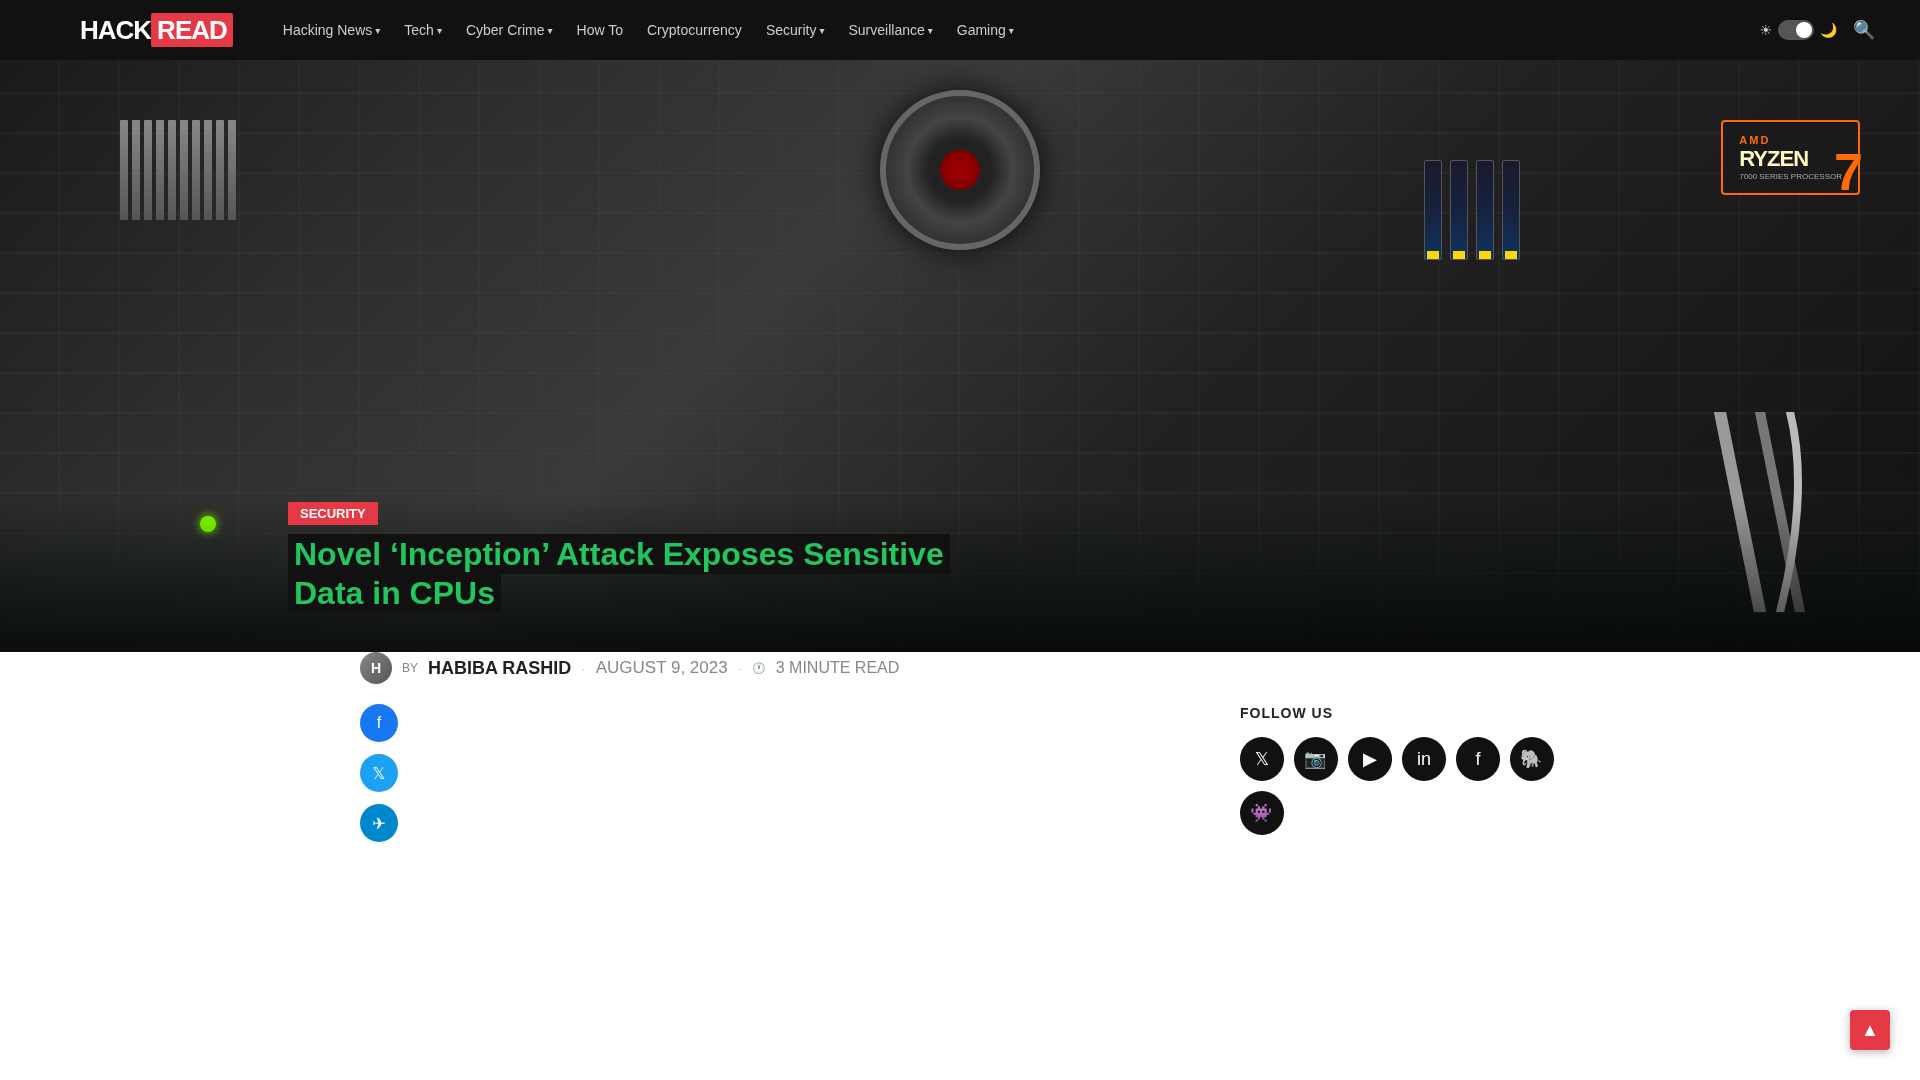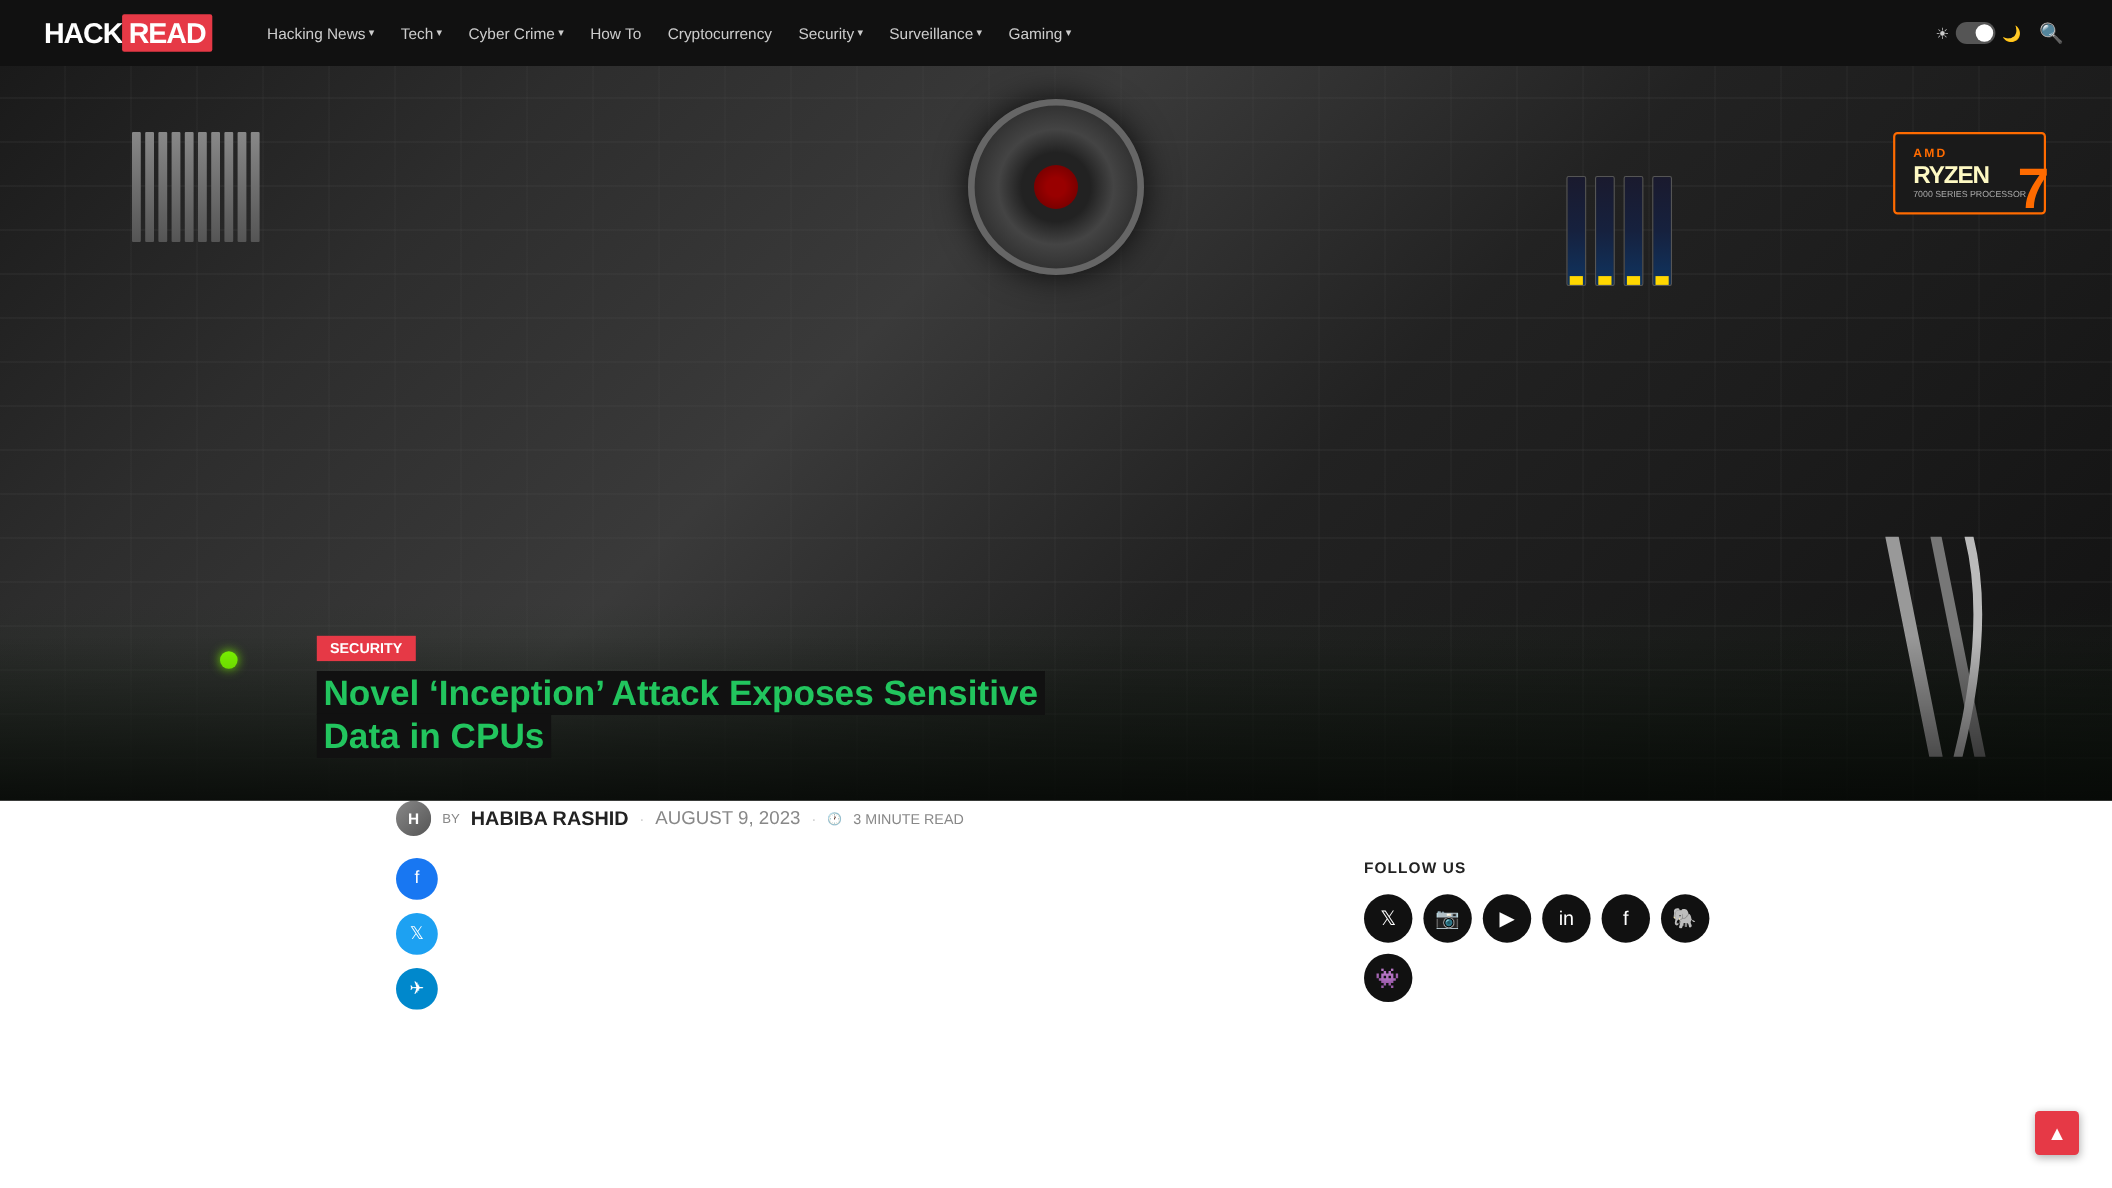--- a/index.html
+++ b/index.html
@@ -16,20 +16,21 @@
       z-index: 100;
     }
     .navbar-logo {
       font-size: 26px;
       font-weight: 900;
       color: #fff;
       text-decoration: none;
       letter-spacing: -1px;
       margin-right: 40px;
       white-space: nowrap;
+      margin-left: 40px;
     }
     .navbar-logo span.hack { color: #fff; }
     .navbar-logo span.read {
       background: #e63946;
       color: #fff;
       padding: 2px 6px;
       border-radius: 2px;
     }
     .nav-links {
       display: flex;
@@ -86,21 +87,21 @@
       color: #ccc;
       font-size: 18px;
       cursor: pointer;
       padding: 4px;
     }
 
     
     .hero {
       position: relative;
       width: 100%;
-      height: 668px;
+      height: 592px;
       overflow: hidden;
     }
     .hero-bg {
       width: 100%;
       height: 100%;
       background: linear-gradient(
         135deg,
         #1a1a1a 0%,
         #2d2d2d 20%,
         #3a3a3a 40%,
@@ -300,21 +301,21 @@
       font-size: 14px;
       font-weight: 700;
     }
     .author-name {
       font-weight: 700;
       color: #222;
       font-size: 18px;
     }
     .author-by { color: #888; font-size: 12px; }
     .author-date { color: #888; font-size: 17px; }
-    .author-read { color: #888; font-size: 13px; }
+    .author-read { color: #888; font-size: 16px; }
     .dot-sep { color: #ccc; }
     .clock-icon { font-size: 11px; }
 
     
     .social-share {
       display: flex;
       flex-direction: column;
       gap: 12px;
       margin-top: 10px;
     }

